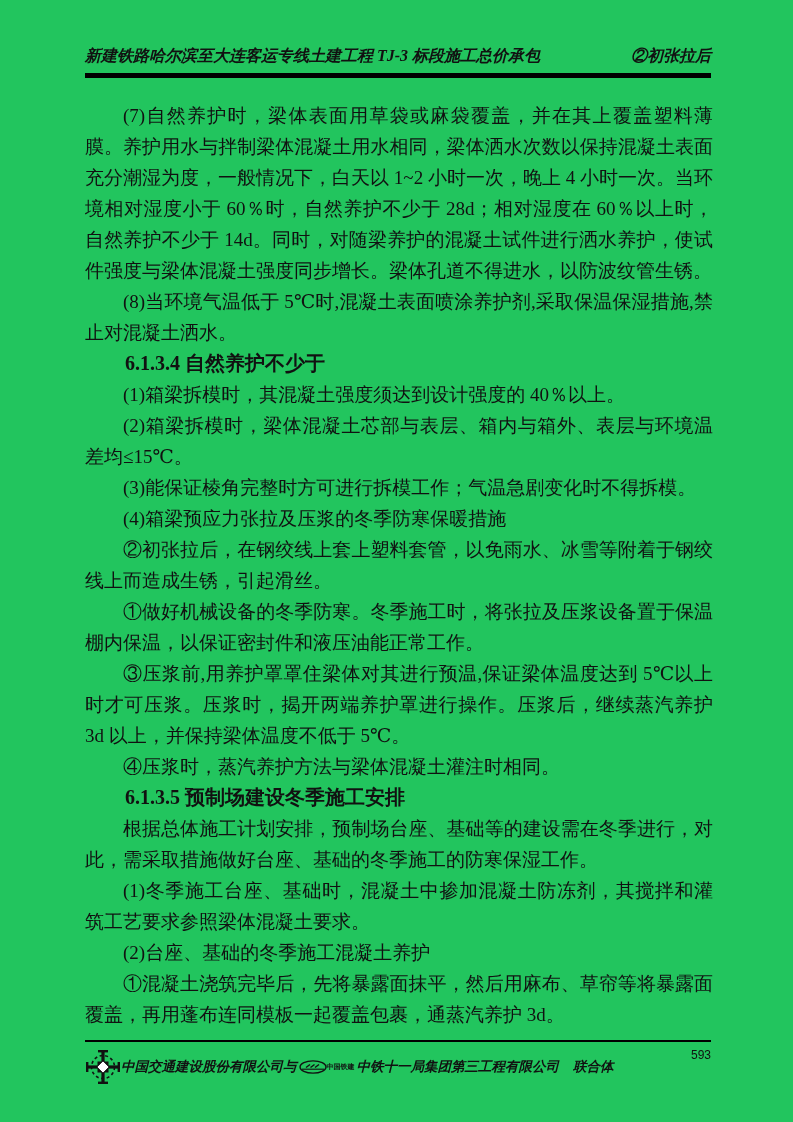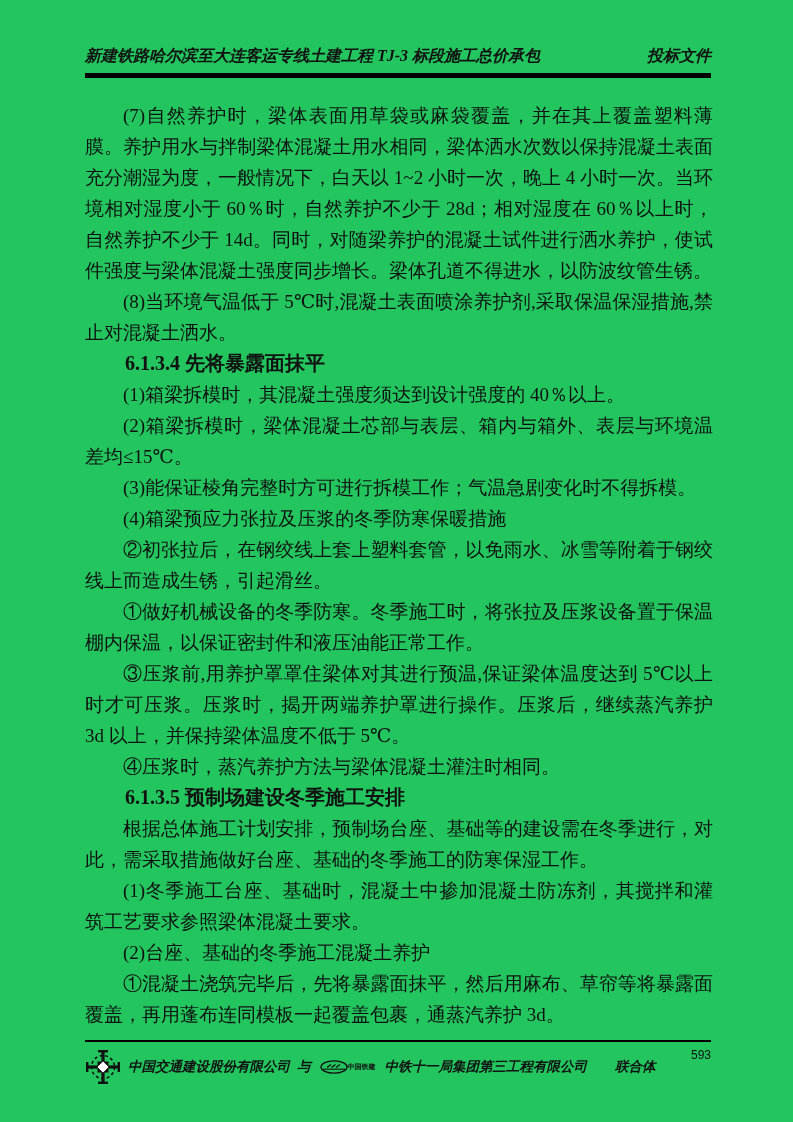--- a/index.html
+++ b/index.html
@@ -58,21 +58,21 @@
   .footer-rule {
     position: absolute;
     left: 85px; right: 82px; top: 1040px;
     border-top: 2px solid #000;
   }
   .footer {
     position: absolute;
     left: 85px; top: 1048px;
     display: flex;
     align-items: center;
-    gap: 7px;
+    gap: 0;
     font-size: 13.5px;
     font-weight: bold;
     font-style: italic;
     white-space: nowrap;
   }
   .footer .gap-wide { display: inline-block; width: 14px; }
   .compass { width: 36px; height: 38px; flex: 0 0 auto; }
   .midlogo {
     display: inline-flex;
     flex-direction: row;
@@ -94,28 +94,28 @@
     color: #111;
   }
 </style>
 </head>
 <body>
 
 <div class="page">
 
   <div class="header">
     <span>新建铁路哈尔滨至大连客运专线土建工程 TJ-3 标段施工总价承包</span>
-    <span>投标文件</span>
+    <span>②初张拉后</span>
   </div>
   <div class="double-rule"></div>
 
   <div class="content">
     <p>(7)自然养护时，梁体表面用草袋或麻袋覆盖，并在其上覆盖塑料薄膜。养护用水与拌制梁体混凝土用水相同，梁体洒水次数以保持混凝土表面充分潮湿为度，一般情况下，白天以 1~2 小时一次，晚上 4 小时一次。当环境相对湿度小于 60％时，自然养护不少于 28d；相对湿度在 60％以上时，自然养护不少于 14d。同时，对随梁养护的混凝土试件进行洒水养护，使试件强度与梁体混凝土强度同步增长。梁体孔道不得进水，以防波纹管生锈。</p>
     <p>(8)当环境气温低于 5℃时,混凝土表面喷涂养护剂,采取保温保湿措施,禁止对混凝土洒水。</p>
-    <h3>6.1.3.4 先将暴露面抹平</h3>
+    <h3>6.1.3.4 自然养护不少于</h3>
     <p>(1)箱梁拆模时，其混凝土强度须达到设计强度的 40％以上。</p>
     <p>(2)箱梁拆模时，梁体混凝土芯部与表层、箱内与箱外、表层与环境温差均≤15℃。</p>
     <p>(3)能保证棱角完整时方可进行拆模工作；气温急剧变化时不得拆模。</p>
     <p>(4)箱梁预应力张拉及压浆的冬季防寒保暖措施</p>
     <p>②初张拉后，在钢绞线上套上塑料套管，以免雨水、冰雪等附着于钢绞线上而造成生锈，引起滑丝。</p>
     <p>①做好机械设备的冬季防寒。冬季施工时，将张拉及压浆设备置于保温棚内保温，以保证密封件和液压油能正常工作。</p>
     <p>③压浆前,用养护罩罩住梁体对其进行预温,保证梁体温度达到 5℃以上时才可压浆。压浆时，揭开两端养护罩进行操作。压浆后，继续蒸汽养护 3d 以上，并保持梁体温度不低于 5℃。</p>
     <p>④压浆时，蒸汽养护方法与梁体混凝土灌注时相同。</p>
     <h3>6.1.3.5 预制场建设冬季施工安排</h3>
     <p>根据总体施工计划安排，预制场台座、基础等的建设需在冬季进行，对此，需采取措施做好台座、基础的冬季施工的防寒保湿工作。</p>

